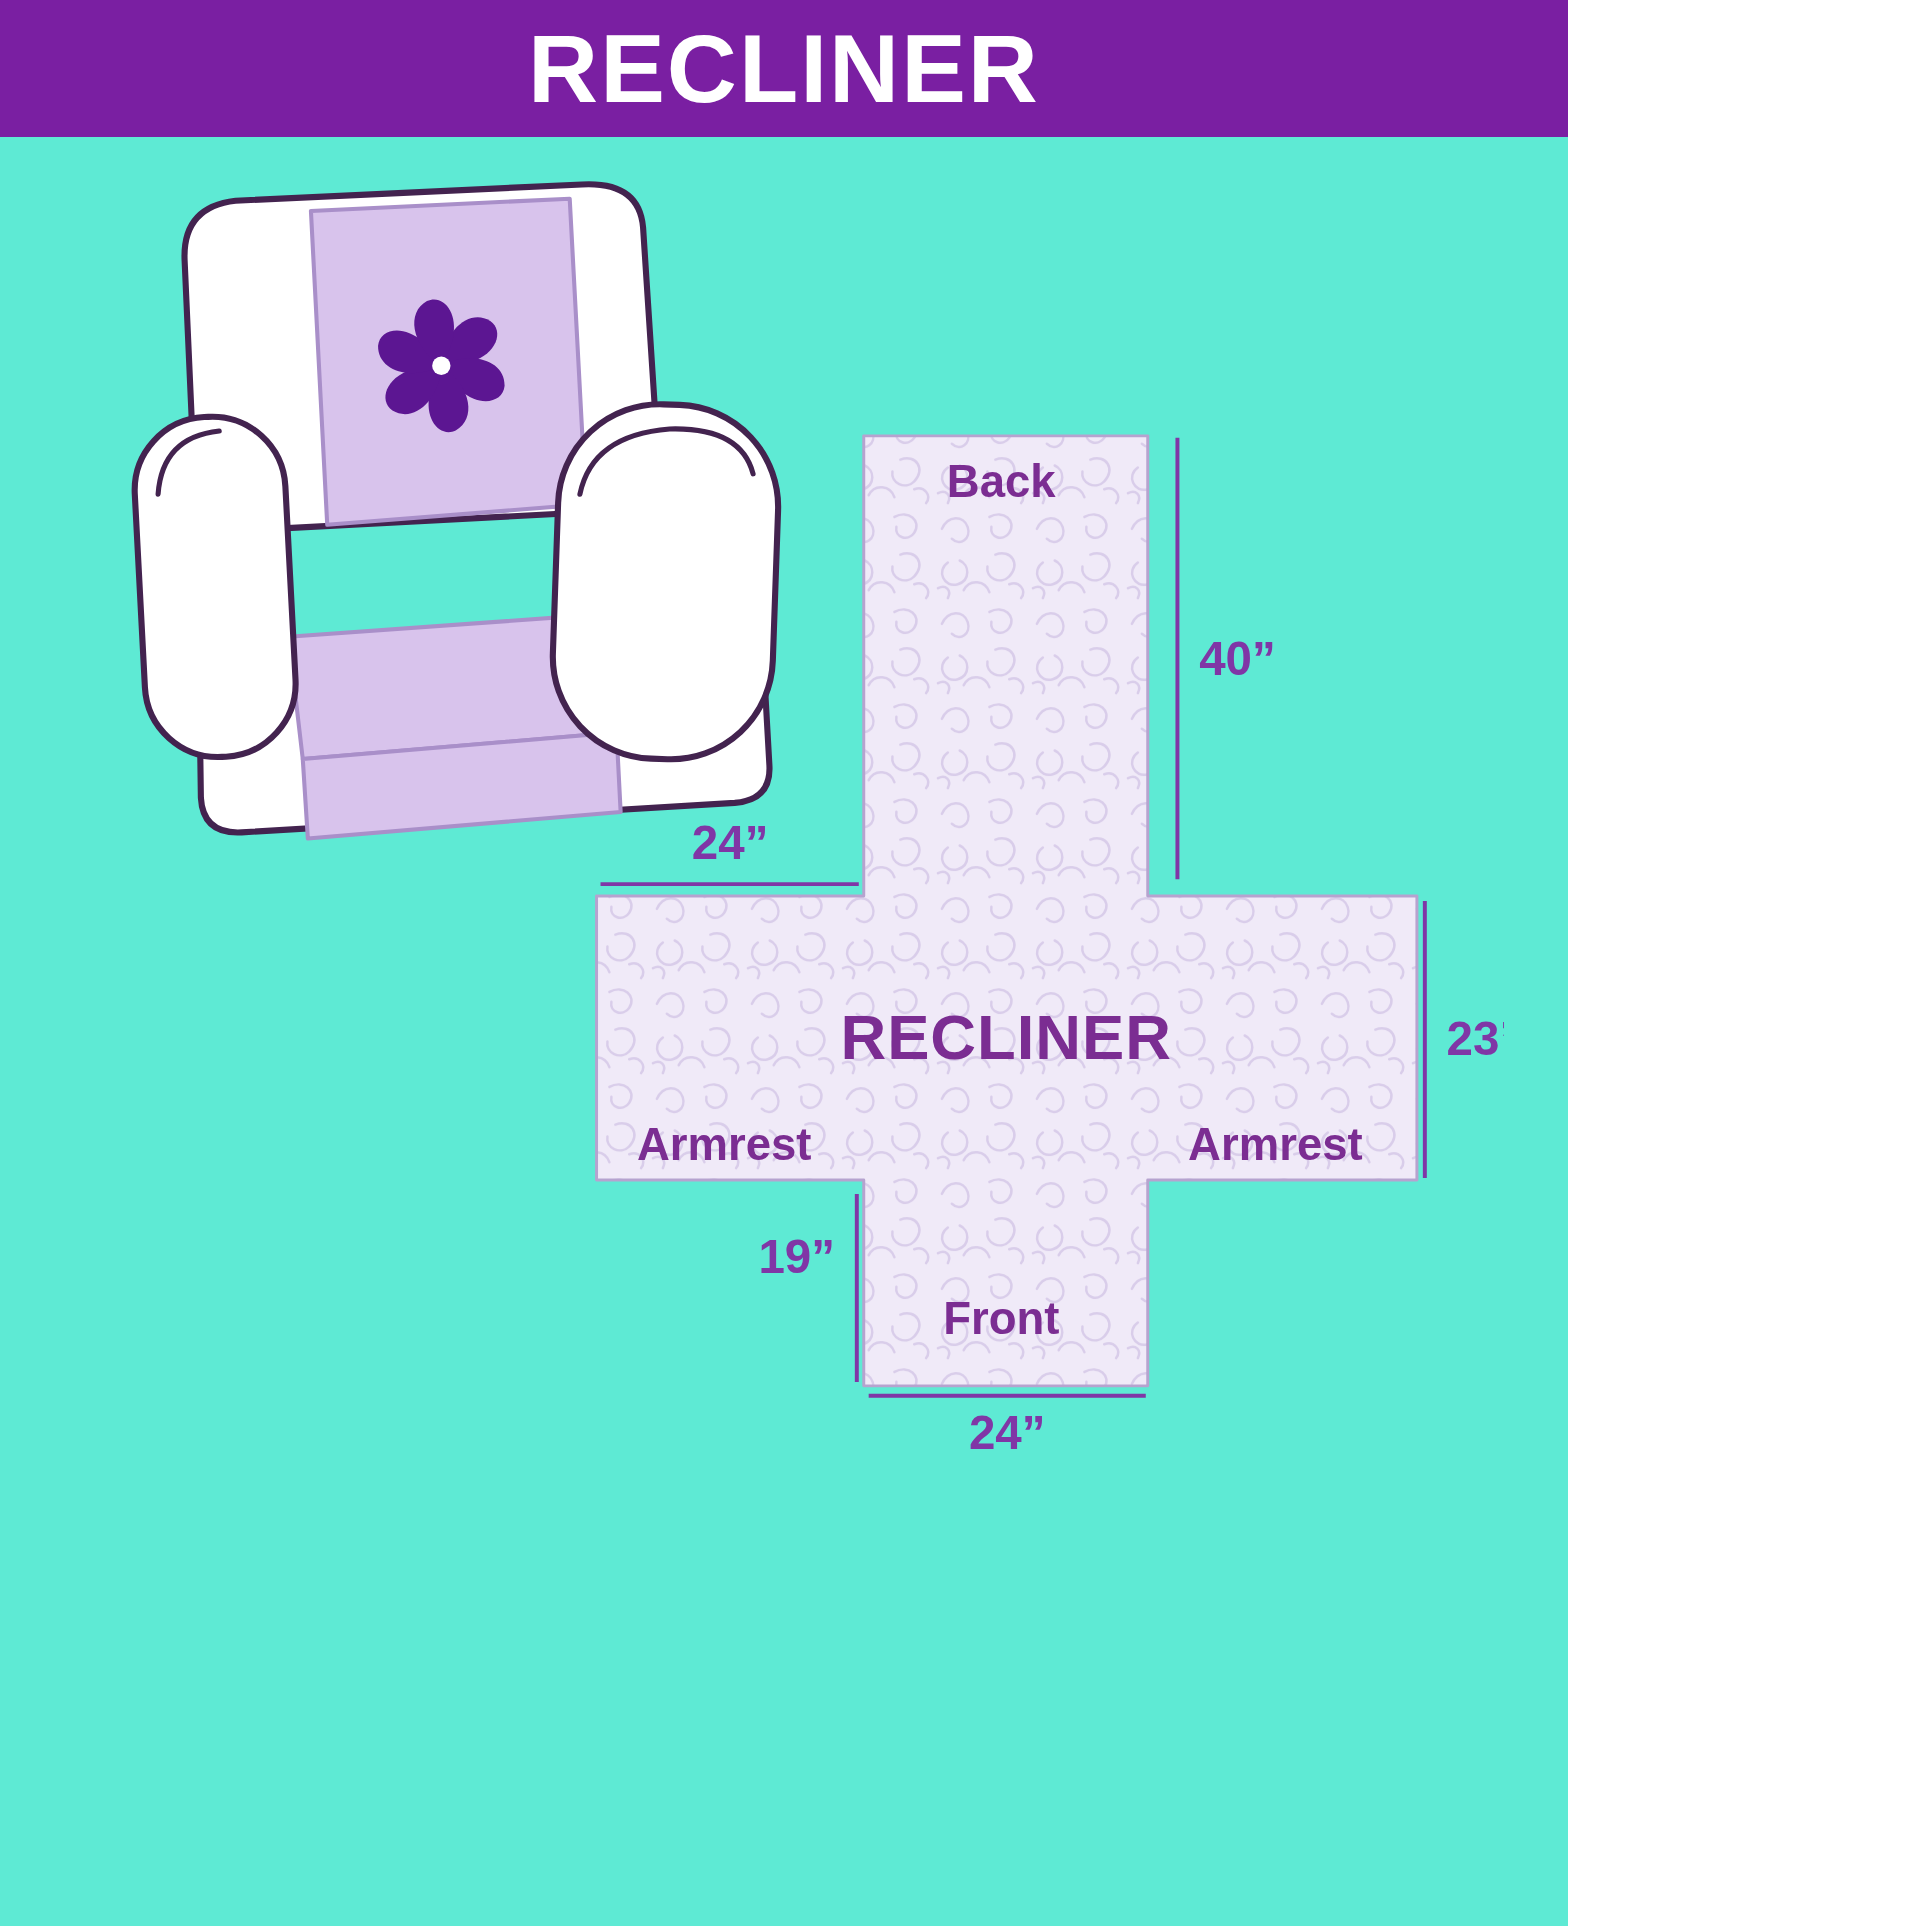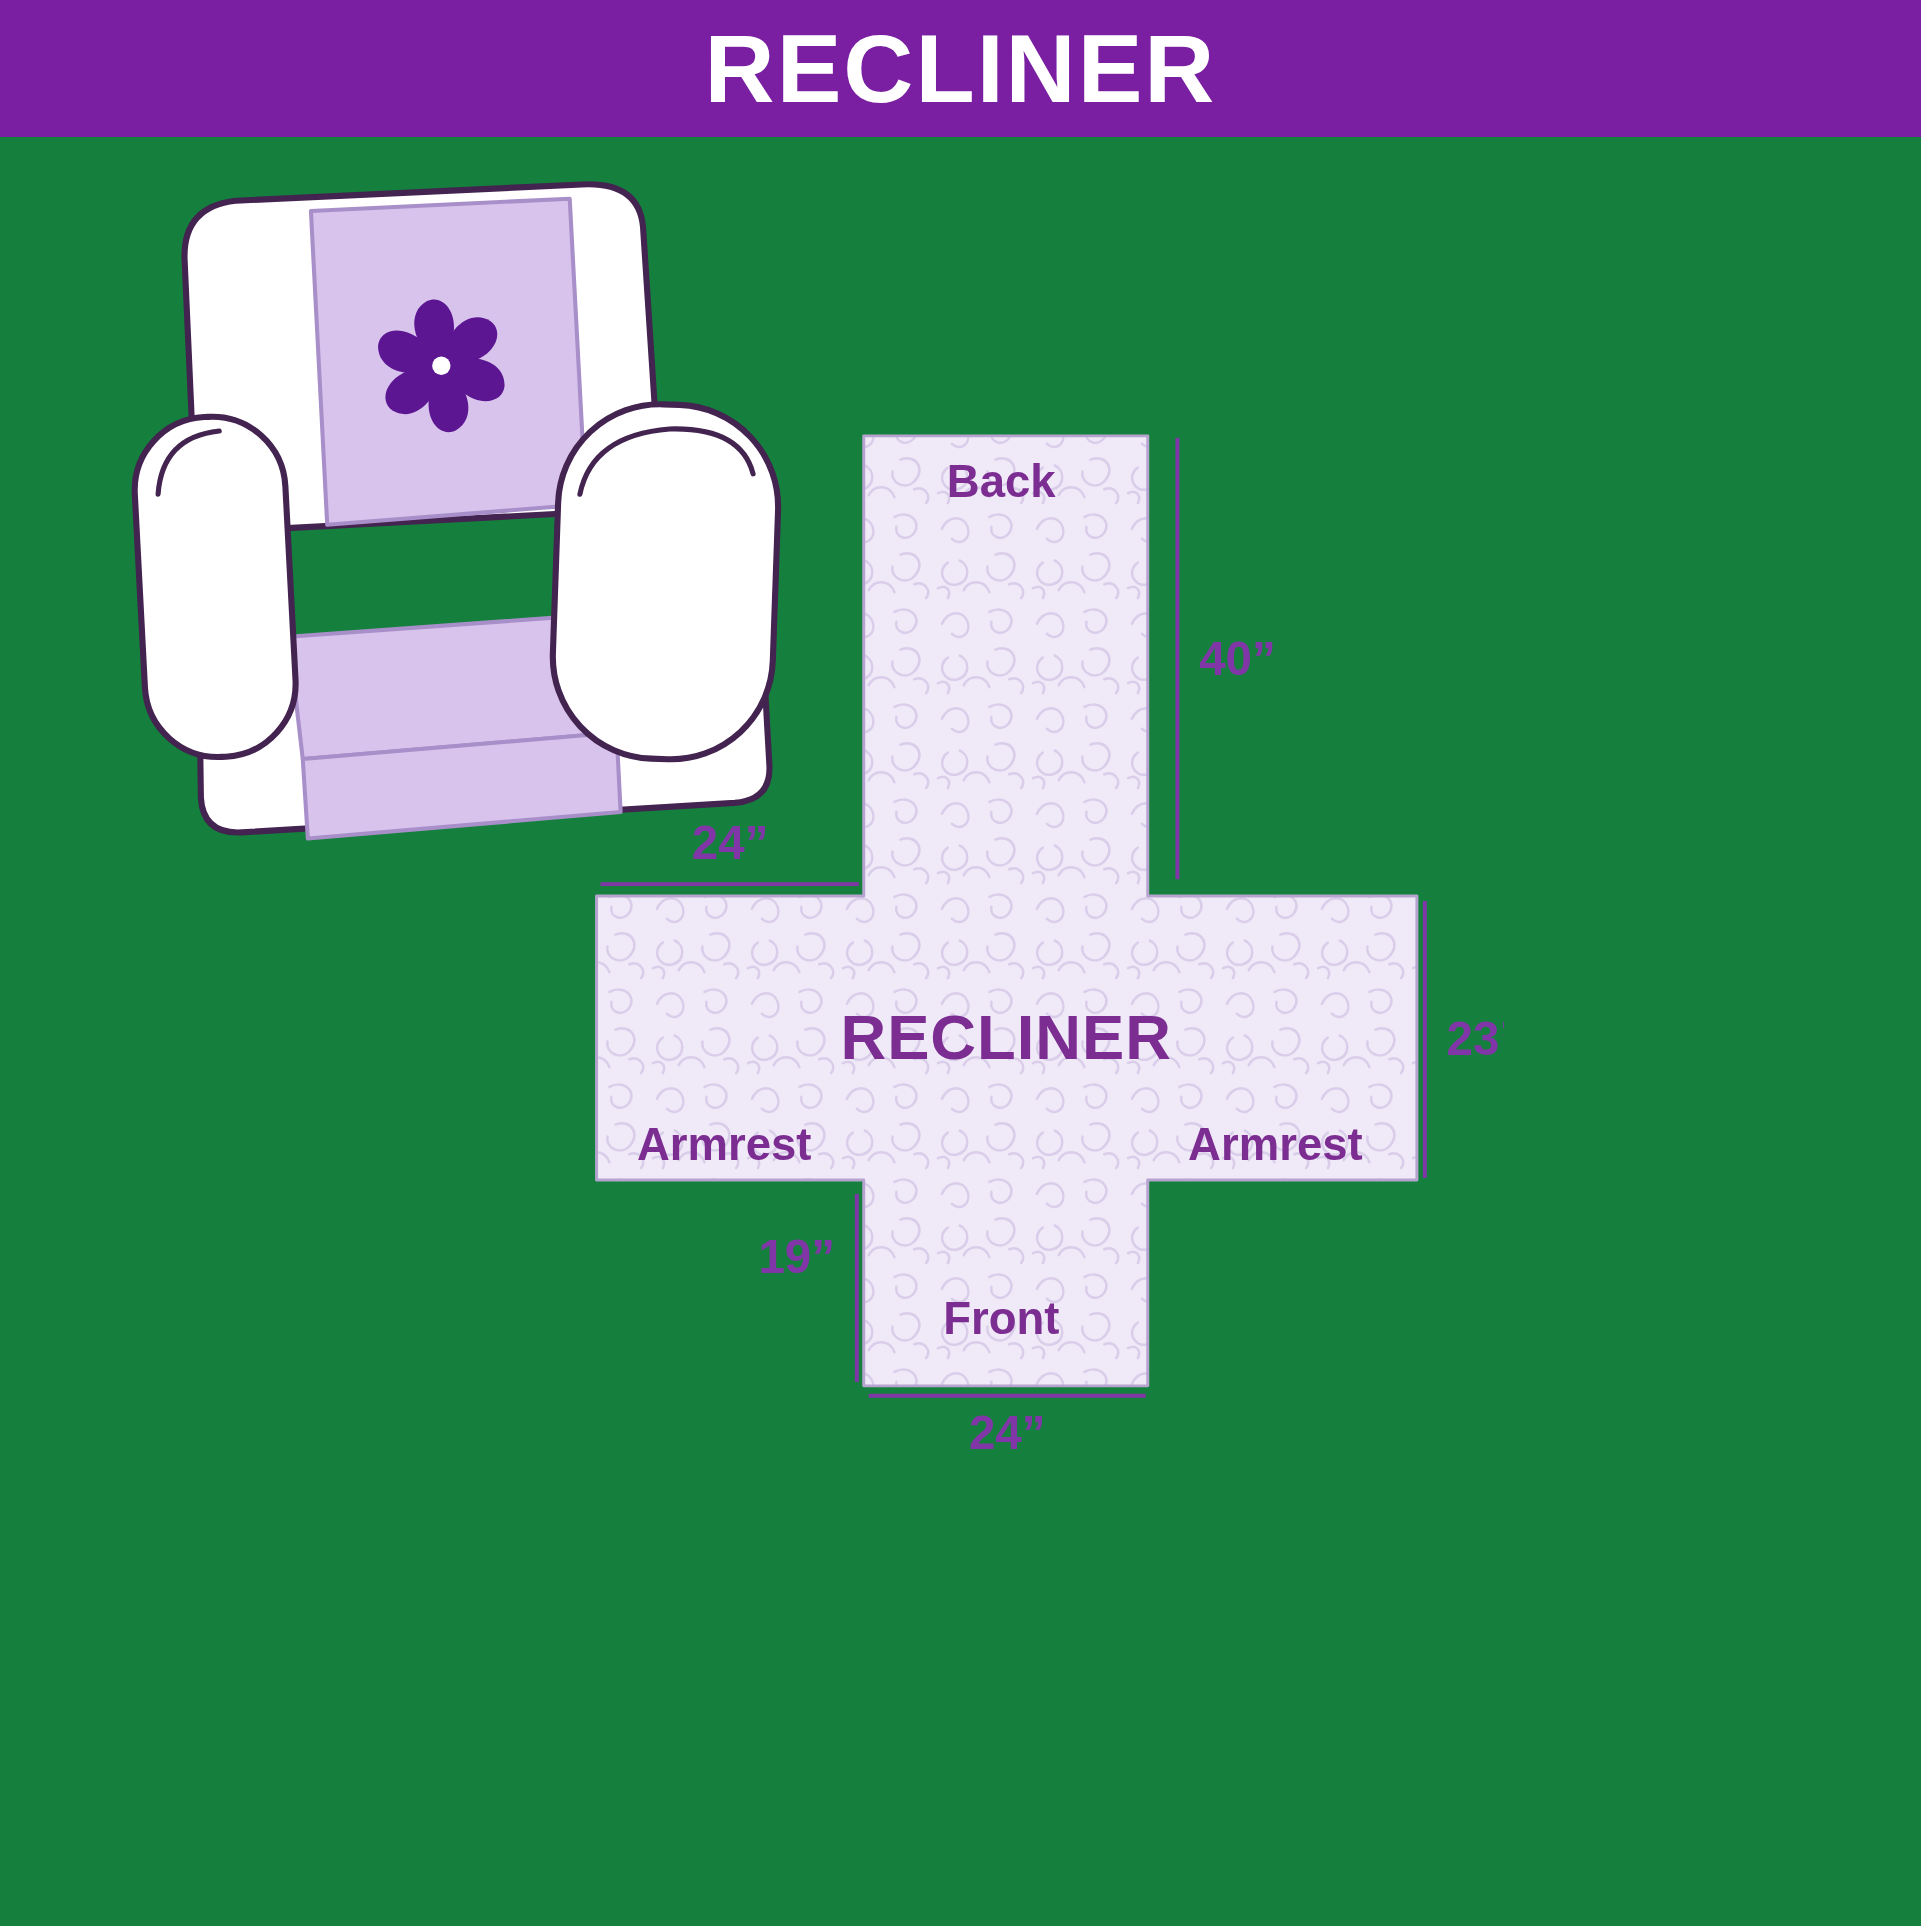--- a/index.html
+++ b/index.html
@@ -1,19 +1,19 @@
 <!DOCTYPE html>
 <html style="--header-bg: #7a1fa2; --accent: #8036a6; --label: #7b2d92; --fill-light: #f0eaf8; --pattern: #d9cdea; --outline: #b6a3cf; --cover: #d8c3ec; --cover-edge: #a98fc9; --chair-outline: #43234f; --pinwheel: #5c1692;"><head>
 <meta charset="utf-8">
 <style>
   html,body{margin:0;padding:0;background:#fff;}
   .page{
     position:relative;
-    width:1921px;height:1927px;
-    background:#15803d;
+    width:1568px;height:1927px;
+    background:#5eead4;
     overflow:hidden;
     font-family:"Liberation Sans",sans-serif;
   }
   .header{
     position:absolute;top:0;left:0;width:100%;height:137px;
     background:var(--header-bg,#7a1fa2);
     display:flex;align-items:center;justify-content:center;
   }
   .header-title{
     color:#ffffff;font-size:97px;font-weight:700;letter-spacing:2px;line-height:1;

